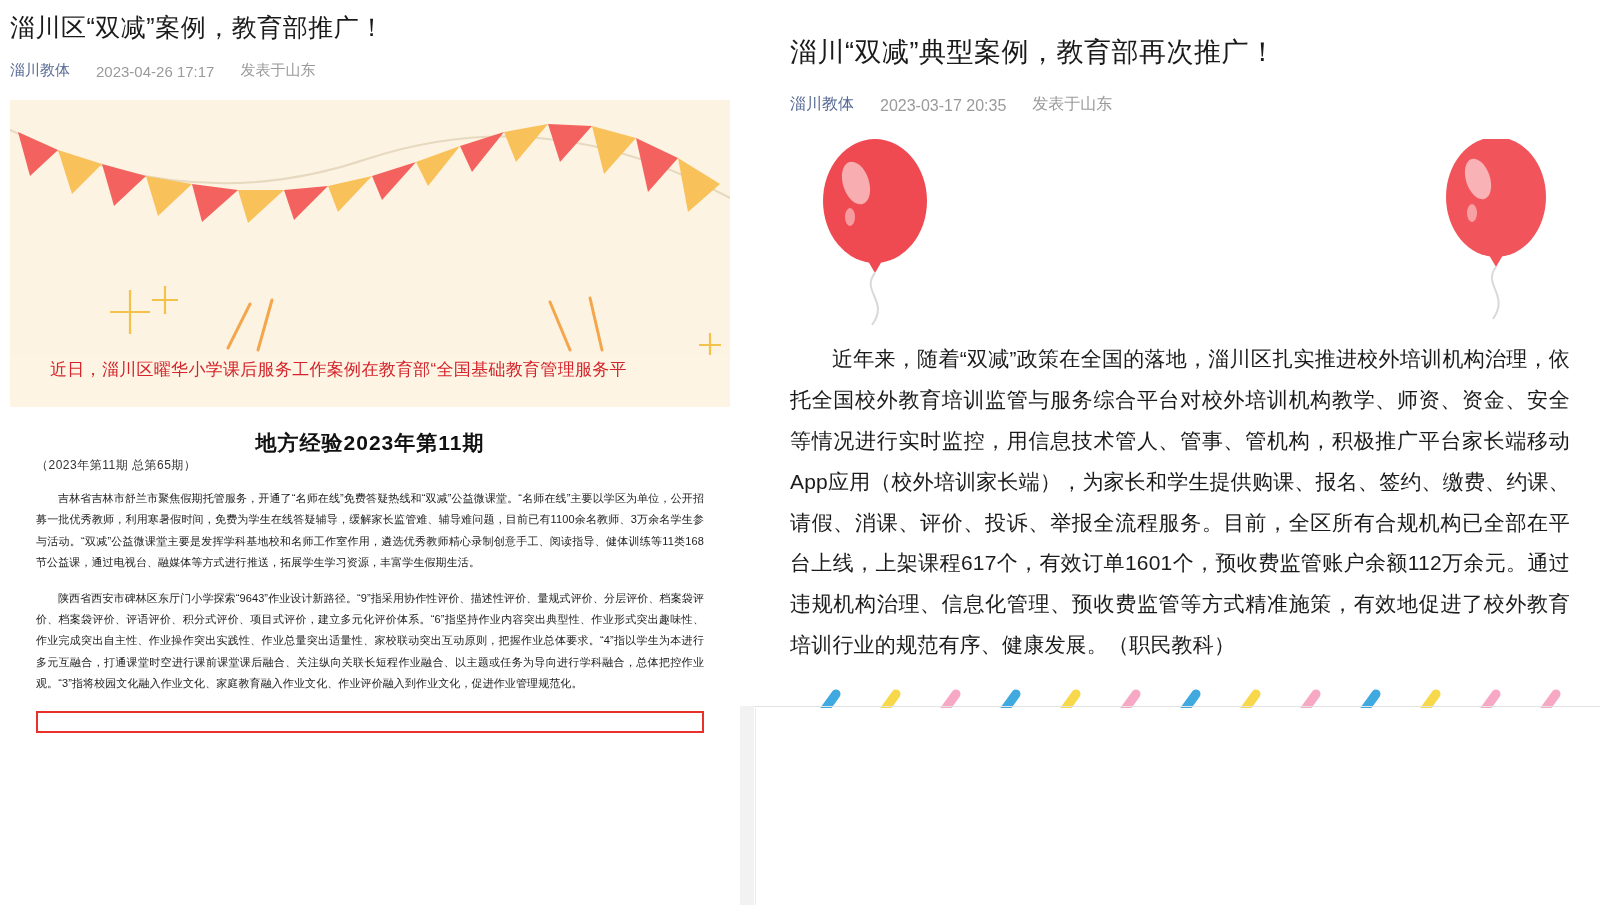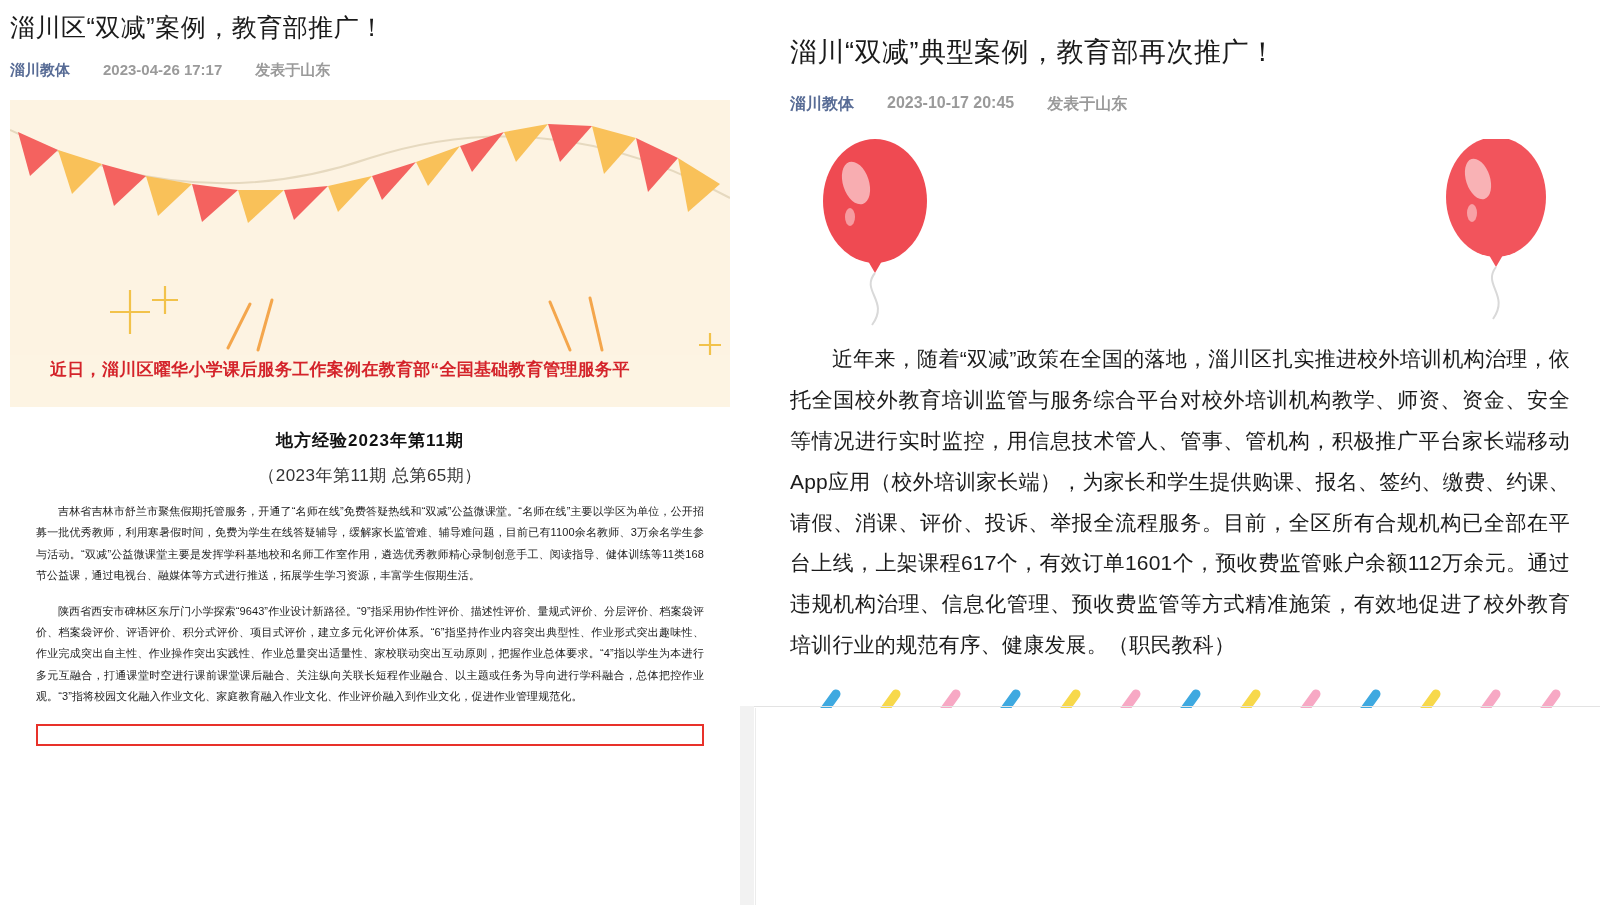--- a/index.html
+++ b/index.html
@@ -36,24 +36,23 @@
     letter-spacing: 0.5px;
   }
   .art-title.right {
     font-size: 27px;
     margin-top: 34px;
   }
   .meta {
     margin-top: 16px;
     font-size: 15px;
     display: flex;
-    align-items: flex-start;
-    gap: 21px;
+    align-items: flex-end;
+    gap: 14px;
     white-space: nowrap;
-    font-weight: bold;
   }
   .meta.right { margin-top: 22px; font-size: 16px; }
   .meta-account { color: #576b95; }
   .meta-date, .meta-loc { color: #9a9a9a; margin-left: 12px; }
 
   
   .poster {
     margin-top: 20px;
     width: 720px;
     position: relative;
@@ -64,49 +63,48 @@
     position: relative;
     height: 255px;
     background: #fdf3e2;
     overflow: hidden;
   }
   .bunting svg { position: absolute; left: 0; top: 0; }
   .poster-lead {
     position: relative;
     padding: 0 19px 22px 40px;
     font-size: 17px;
-    font-weight: bold;
+    font-weight: normal;
     color: #d4232a;
     line-height: 1.75;
     letter-spacing: 0.3px;
     white-space: nowrap;
     overflow: hidden;
   }
   .poster-lead .l2 { white-space: nowrap; }
 
   
   .docsheet {
     background: #ffffff;
     width: 720px;
     padding: 22px 26px 10px 26px;
     box-sizing: border-box;
     position: relative;
   }
   .doc-title {
     text-align: center;
-    font-size: 17px;
+    font-size: 21px;
     font-weight: bold;
     color: #111;
     letter-spacing: 1px;
   }
   .doc-subtitle {
-    text-align: center;
-    font-size: 17px;
+    text-align: left;
+    font-size: 12px;
     color: #333;
-    margin-top: 12px;
     letter-spacing: 0.5px;
   }
   .doc-p {
     margin-top: 14px;
     font-size: 11px;
     line-height: 1.95;
     color: #1c1c1c;
     text-align: justify;
     text-indent: 2em;
     letter-spacing: 0.1px;
@@ -238,21 +236,21 @@
     </div>
   </div>
 
   <div class="col col-right">
     <div class="right-inner">
 
       <h1 class="art-title right">淄川“双减”典型案例，教育部再次推广！</h1>
 
       <div class="meta right">
         <span class="meta-account">淄川教体</span>
-        <span class="meta-date">2023-10-17 20:45</span>
+        <span class="meta-date">2023-03-17 20:35</span>
         <span class="meta-loc">发表于山东</span>
       </div>
 
       <div class="balloons">
         <svg width="790" height="200" viewBox="0 0 790 200">
 
           <g>
             <ellipse cx="85" cy="62" rx="52" ry="62" fill="#ef4a52"></ellipse>
             <ellipse cx="66" cy="44" rx="13" ry="22" fill="#ffffff" opacity="0.55" transform="rotate(-18 66 44)"></ellipse>
             <ellipse cx="60" cy="78" rx="5" ry="9" fill="#ffffff" opacity="0.45"></ellipse>

